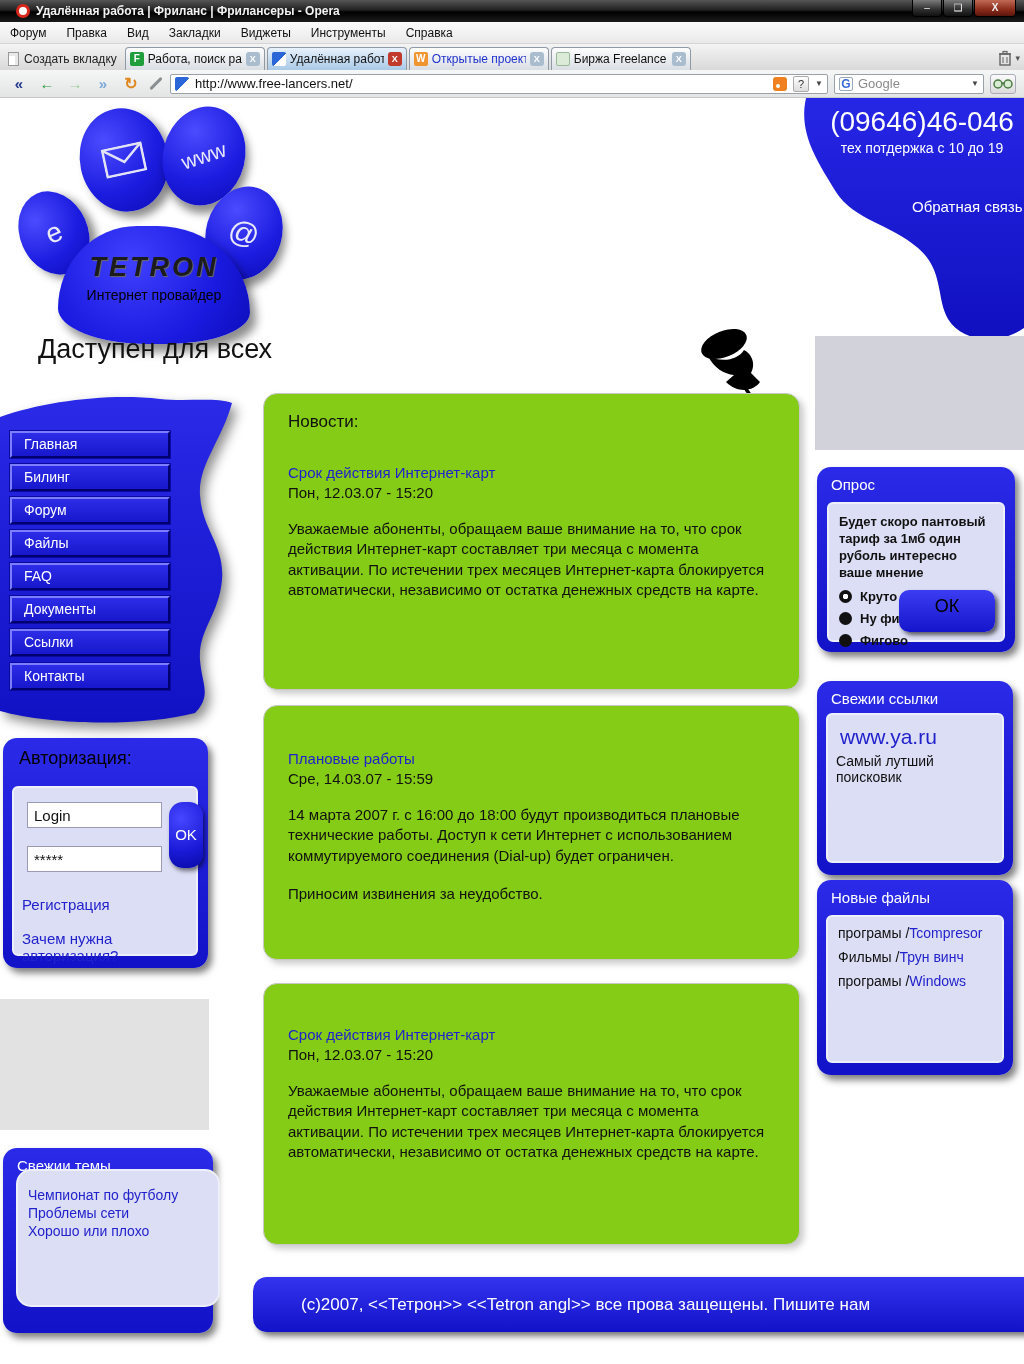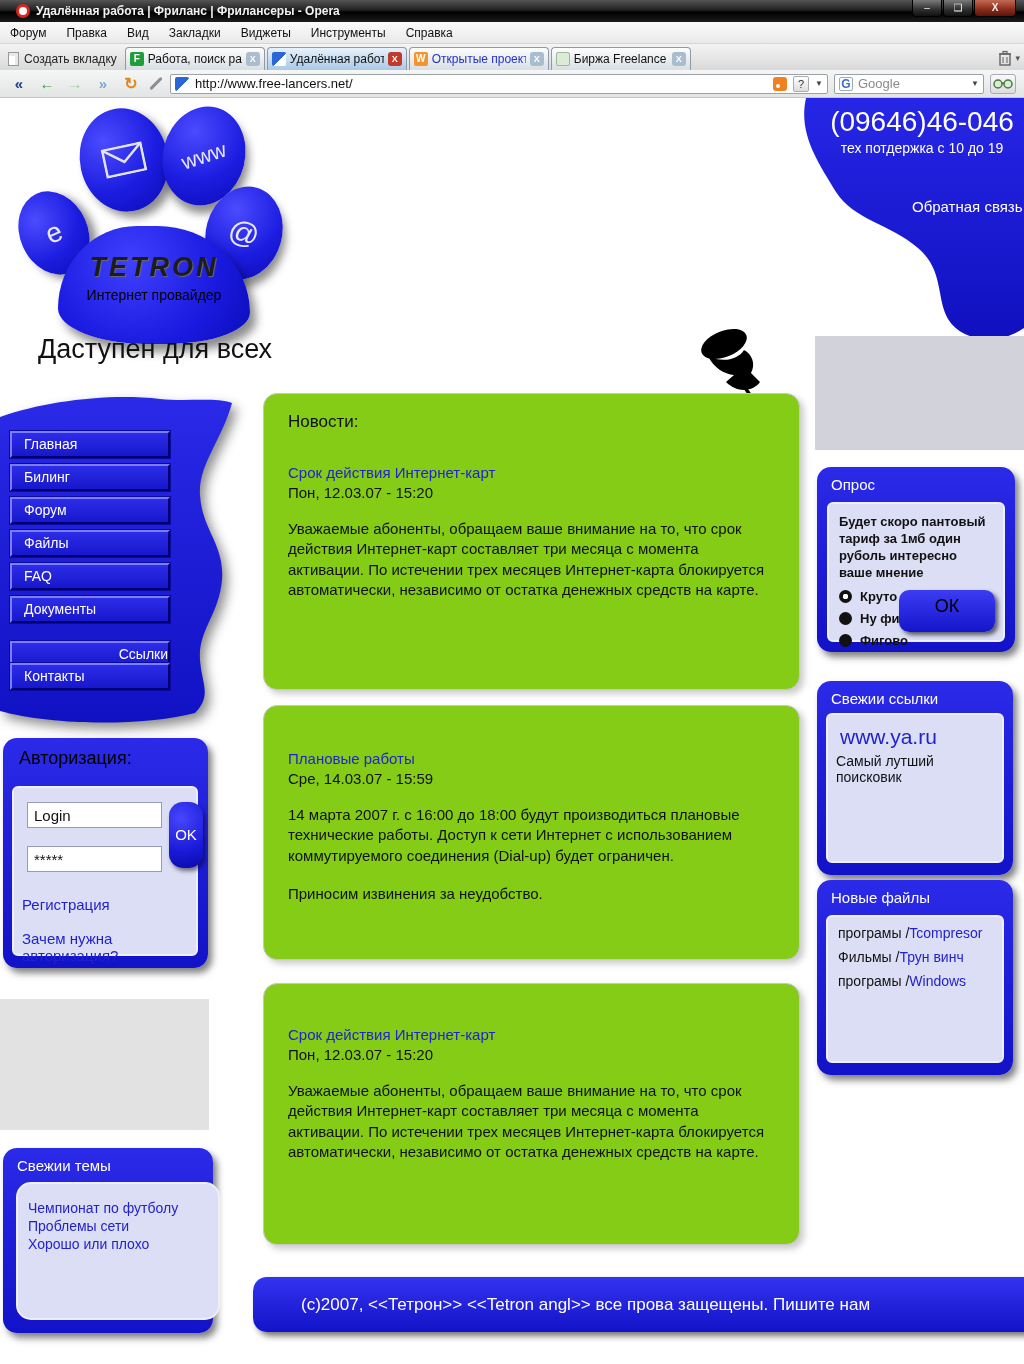--- a/index.html
+++ b/index.html
@@ -279,21 +279,21 @@
             </linearGradient>
           </defs>
         <path d="M0,22 C 45,6 110,-2 160,4 C 185,7 215,2 232,8 C 222,45 198,70 200,100 C 202,135 225,150 222,185 C 219,220 198,235 200,265 C 202,290 212,300 195,318 C 140,332 50,330 0,316 Z" fill="url(#bg2)"></path>
       </svg>
       <div class="mbtn" style="top:36px;">Главная</div>
       <div class="mbtn" style="top:69px;">Билинг</div>
       <div class="mbtn" style="top:102px;">Форум</div>
       <div class="mbtn" style="top:135px;">Файлы</div>
       <div class="mbtn" style="top:168px;">FAQ</div>
       <div class="mbtn" style="top:201px;">Документы</div>
-      <div class="mbtn" style="top:246px;text-align:right;">Ссылки</div>
+      <div class="mbtn" style="top:234px;">Ссылки</div>
       <div class="mbtn" style="top:268px;">Контакты</div>
     </div>
 
     <div class="bluebox" style="left:3px; top:640px; width:205px; height:230px;">
       <div class="auth-title">Авторизация:</div>
       <div class="panel" style="left:9px; top:48px; width:186px; height:170px;">
         <input class="auth-input" style="top: 14px;" type="text" value="Login">
         <input class="auth-input" style="top: 58px;" type="text" value="*****">
         <div class="auth-ok">OK</div>
         <a class="auth-link" style="top:108px;">Регистрация</a>
@@ -339,21 +339,21 @@
           <span class="cat">Фильмы /</span><a class="blue-link">Трун винч</a>
         </div>
         <div class="file-line">
           <span class="cat">програмы /</span><a class="blue-link">Windows</a>
         </div>
       </div>
     </div>
 
     <div class="bluebox" style="left:3px; top:1050px; width:210px; height:185px;">
       <div class="bb-title">Свежии темы</div>
-      <div class="panel" style="left:13px; top:34px; width:204px; height:138px;border-radius:15px;">
+      <div class="panel" style="left:13px; top:21px; width:204px; height:138px;border-radius:15px;">
         <a class="topic" style="display:block; margin-top:16px;">Чемпионат по футболу</a>
         <a class="topic" style="display:block;">Проблемы сети</a>
         <a class="topic" style="display:block;">Хорошо или плохо</a>
       </div>
     </div>
 
     <div class="footer">(с)2007, &lt;&lt;Тетрон&gt;&gt; &lt;&lt;Tetron angl&gt;&gt; все прова защещены. Пишите нам</div>
 
   </div>
 </div>

